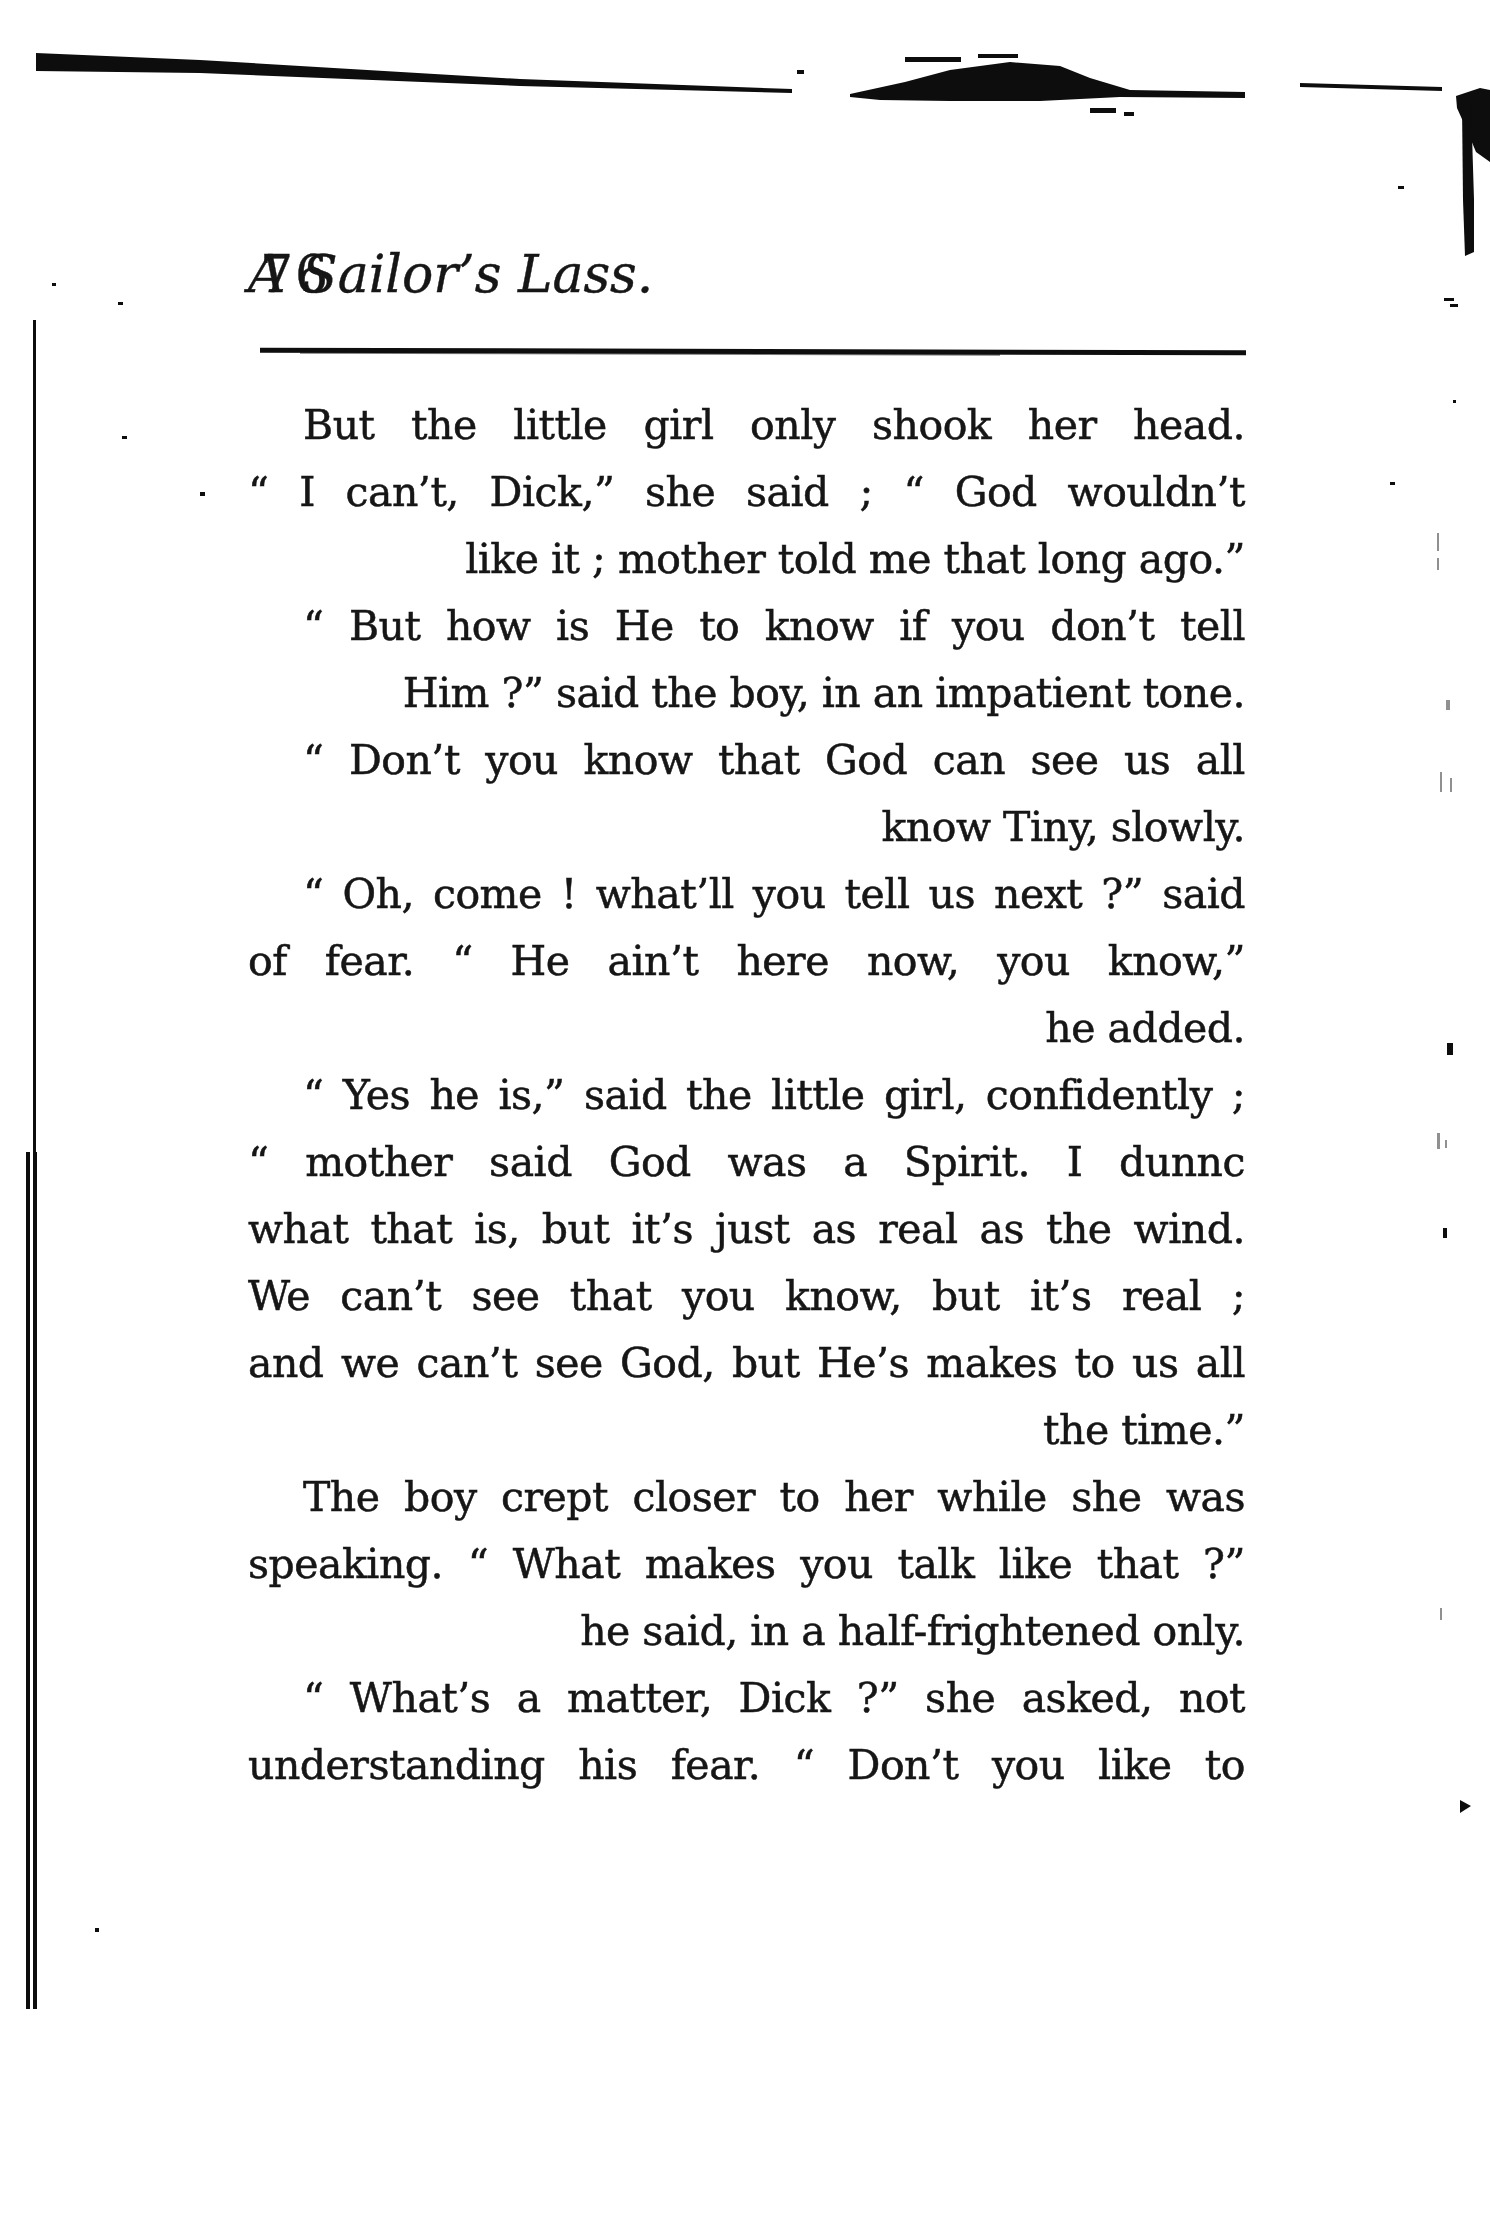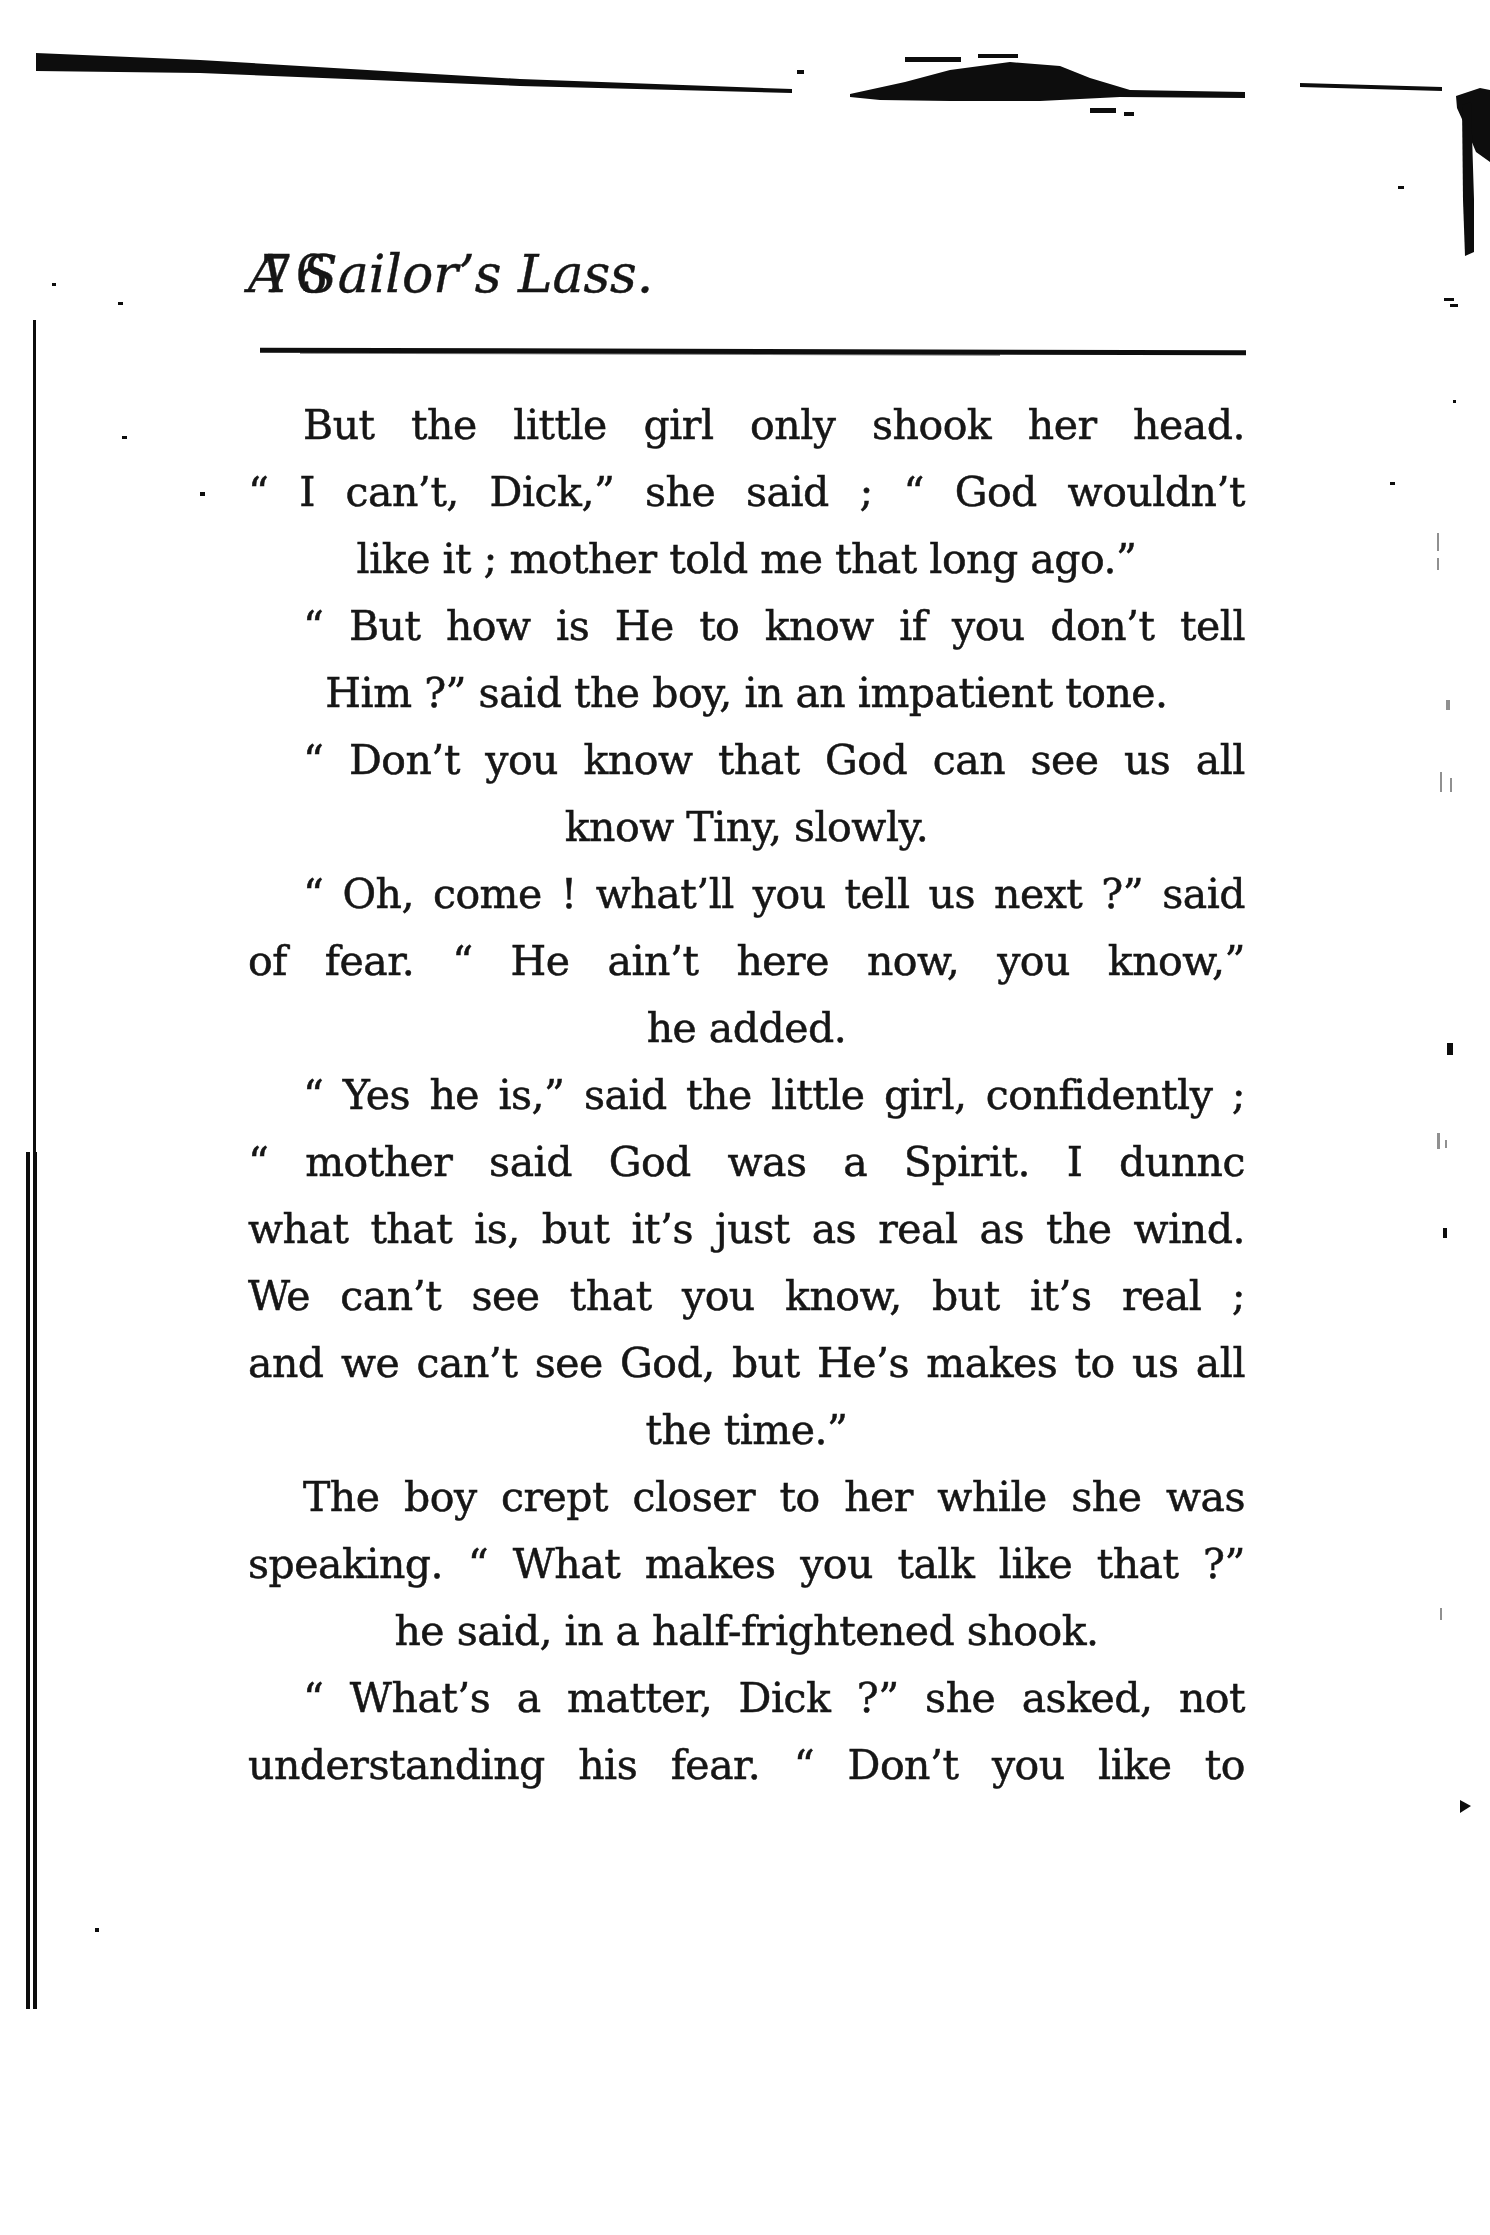--- a/index.html
+++ b/index.html
@@ -15,21 +15,21 @@
             font-size:52px; line-height:60px; -webkit-text-stroke:0.4px var(--ink); }
   .pagenum { position:absolute; left:12px; top:0; font-style:normal; letter-spacing:2px; }
   .running-title { display:block; text-align:left; font-style:italic; }
   .rule { position:absolute; left:260px; top:349px; width:986px; height:5px;
           background:#0e0e0e; transform:rotate(0.15deg); }
   .rule::after { content:""; position:absolute; left:40px; top:4px; width:700px; height:2px; background:#0e0e0e; opacity:.55; }
   .bodytext {
     position:absolute; left:248px; top:392px; width:997px;
     font-size:41px; letter-spacing:-0.5px; -webkit-text-stroke:0.5px var(--ink);
   }
-  .line { height:67px; line-height:67px; text-align:center; }
+  .line { height:67px; line-height:67px; text-align:right; }
   .line.justify { text-align:justify; text-align-last:justify; }
   .line.indent { text-indent:55px; }
 </style>
 </head>
 <body>
 
 <div class="page">
 
   <svg class="artifacts" viewBox="0 0 1490 2235" xmlns="http://www.w3.org/2000/svg">
     <g fill="#0d0d0d" stroke="none">
@@ -106,18 +106,18 @@
       <div class="line justify">of fear. “ He ain’t here now, you know,”</div>
       <div class="line">he added.</div>
       <div class="line indent justify">“ Yes he is,” said the little girl, confidently ;</div>
       <div class="line justify">“ mother said God was a Spirit. I dunnc</div>
       <div class="line justify">what that is, but it’s just as real as the wind.</div>
       <div class="line justify">We can’t see that you know, but it’s real ;</div>
       <div class="line justify">and we can’t see God, but He’s makes to us all</div>
       <div class="line">the time.”</div>
       <div class="line indent justify">The boy crept closer to her while she was</div>
       <div class="line justify">speaking. “ What makes you talk like that ?”</div>
-      <div class="line">he said, in a half-frightened shook.</div>
+      <div class="line">he said, in a half-frightened only.</div>
       <div class="line indent justify">“ What’s a matter, Dick ?” she asked, not</div>
       <div class="line justify">understanding his fear. “ Don’t you like to</div>
     </main>
 
 </div>
 
 </body></html>

